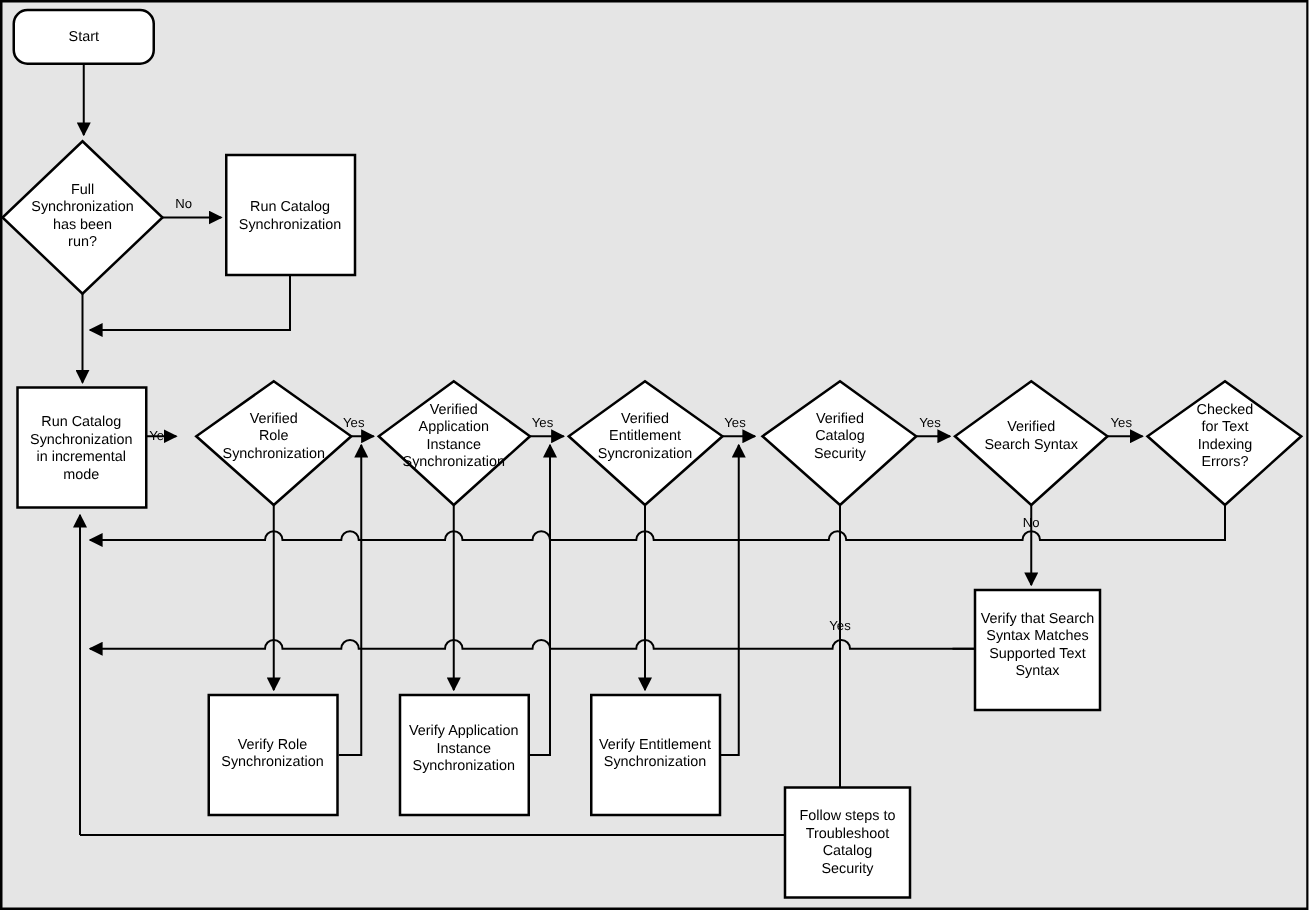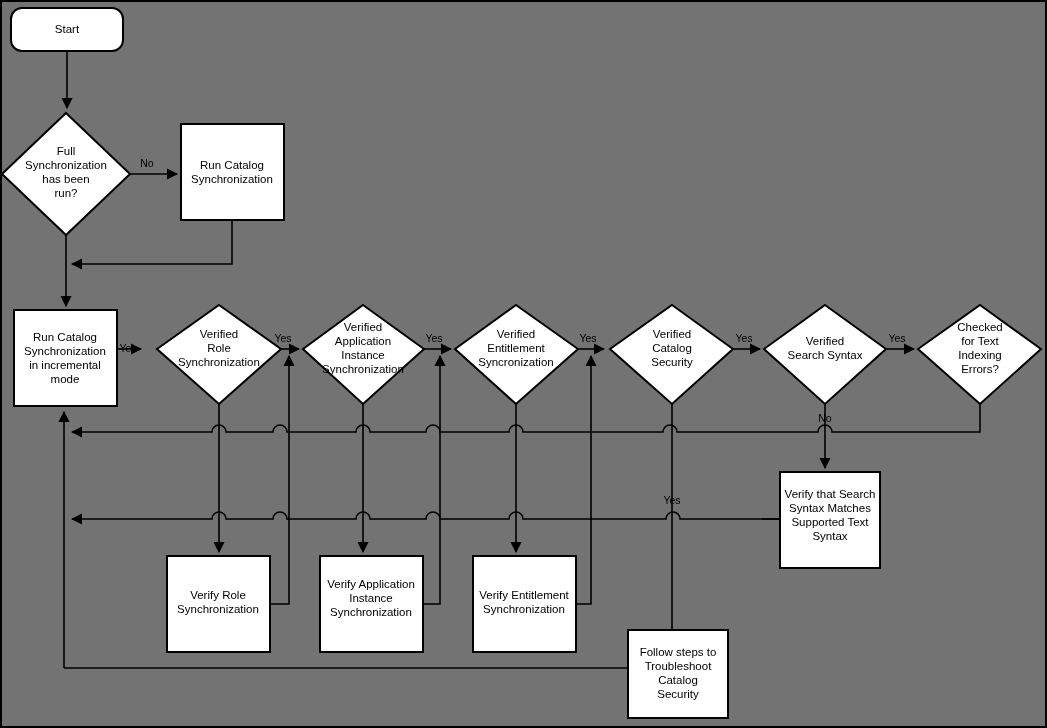--- a/index.html
+++ b/index.html
@@ -7,21 +7,21 @@
     padding: 0;
     background: #ffffff;
   }
   body {
     font-family: "Liberation Sans", sans-serif;
   }
   #canvas {
     position: relative;
     width: 1047px;
     height: 728px;
-    background: #737373;
+    background: #e5e5e5;
     overflow: hidden;
   }
   svg.flow {
     position: absolute;
     top: 0;
     left: 0;
     width: 1047px;
     height: 728px;
   }
   .shape-stroke {

